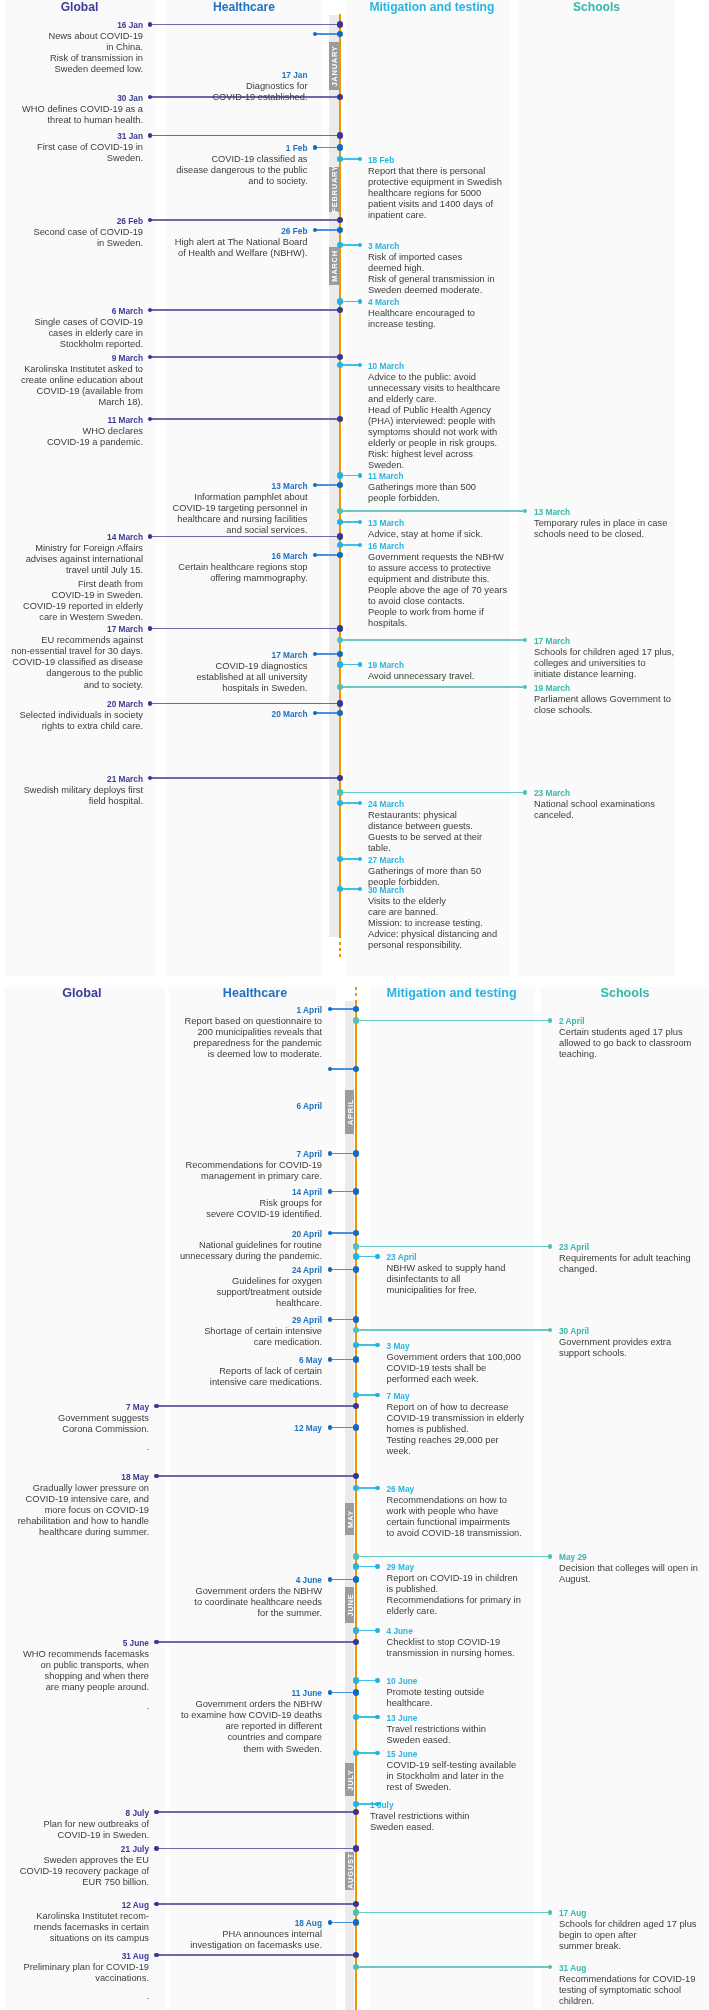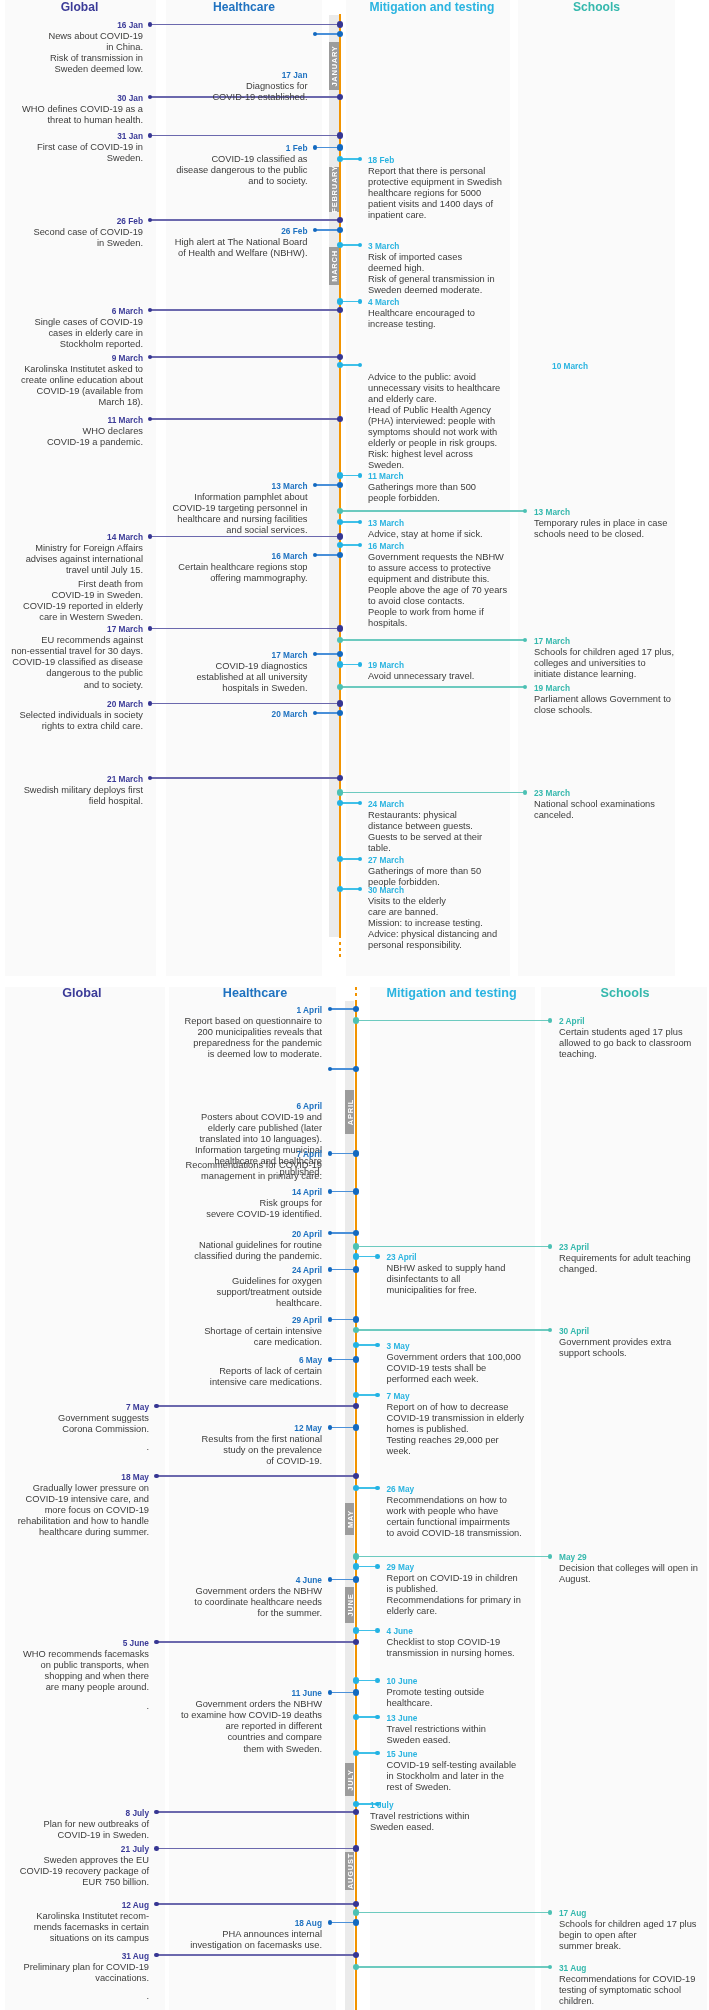--- a/index.html
+++ b/index.html
@@ -278,21 +278,21 @@
     <div class="dt" style="color:#2bb4e0;">4 March</div>
     <div class="bd">
       <div>Healthcare encouraged to</div>
       <div>increase testing.</div>
     </div>
   </div>
 <div class="conn" style="left:338.7px;width:21.30000000000001px;top:364.3px;background:#3fc0e8;"></div>
 <div class="axisdot" style="left:336.7px;top:361.7px;background:#23b2e3;"></div>
 <div class="smdot" style="left:357.7px;top:362.7px;background:#23b2e3;"></div>
 <div class="ev lt" style="left:368px;width:220px;top:360.6px;">
-    <div class="dt" style="color:#2bb4e0;text-align:right;">10 March</div>
+    <div class="dt" style="color:#2bb4e0;">10 March</div>
     <div class="bd">
       <div>Advice to the public: avoid</div>
       <div>unnecessary visits to healthcare</div>
       <div>and elderly care.</div>
       <div>Head of Public Health Agency</div>
       <div>(PHA) interviewed: people with</div>
       <div>symptoms should not work with</div>
       <div>elderly or people in risk groups.</div>
       <div>Risk: highest level across</div>
       <div>Sweden.</div>
@@ -535,28 +535,20 @@
       <div>200 municipalities reveals that</div>
       <div>preparedness for the pandemic</div>
       <div>is deemed low to moderate.</div>
     </div>
   </div>
 <div class="conn" style="left:330px;width:24.5px;top:1068.3px;background:#4a90d9;"></div>
 <div class="smdot" style="left:327.7px;top:1066.7px;background:#1369c0;"></div>
 <div class="axisdot" style="left:352.5px;top:1065.7px;background:#1369c0;"></div>
 <div class="ev rt" style="left:102px;width:220px;top:1064.6px;">
     <div class="dt" style="color:#1f72c0;margin-top:36px;">6 April</div>
-    <div class="bd">
-      <div>Posters about COVID-19 and</div>
-      <div>elderly care published (later</div>
-      <div>translated into 10 languages).</div>
-      <div>Information targeting municipal</div>
-      <div>healthcare and healthcare</div>
-      <div>published.</div>
-    </div>
   </div>
 <div class="conn" style="left:330px;width:24.5px;top:1152.8px;background:#4a90d9;"></div>
 <div class="smdot" style="left:327.7px;top:1151.2px;background:#1369c0;"></div>
 <div class="axisdot" style="left:352.5px;top:1150.2px;background:#1369c0;"></div>
 <div class="ev rt" style="left:102px;width:220px;top:1149.1px;">
     <div class="dt" style="color:#1f72c0;">7 April</div>
     <div class="bd">
       <div>Recommendations for COVID-19</div>
       <div>management in primary care.</div>
     </div>
@@ -571,21 +563,21 @@
       <div>severe COVID-19 identified.</div>
     </div>
   </div>
 <div class="conn" style="left:330px;width:24.5px;top:1232.3px;background:#4a90d9;"></div>
 <div class="smdot" style="left:327.7px;top:1230.7px;background:#1369c0;"></div>
 <div class="axisdot" style="left:352.5px;top:1229.7px;background:#1369c0;"></div>
 <div class="ev rt" style="left:102px;width:220px;top:1228.6px;">
     <div class="dt" style="color:#1f72c0;">20 April</div>
     <div class="bd">
       <div>National guidelines for routine</div>
-      <div>classified during the pandemic.</div>
+      <div>unnecessary during the pandemic.</div>
     </div>
   </div>
 <div class="conn" style="left:330px;width:24.5px;top:1268.8px;background:#4a90d9;"></div>
 <div class="smdot" style="left:327.7px;top:1267.2px;background:#1369c0;"></div>
 <div class="axisdot" style="left:352.5px;top:1266.2px;background:#1369c0;"></div>
 <div class="ev rt" style="left:102px;width:220px;top:1265.1px;">
     <div class="dt" style="color:#1f72c0;">24 April</div>
     <div class="bd">
       <div>Guidelines for oxygen</div>
       <div>support/treatment outside</div>
@@ -610,25 +602,20 @@
     <div class="bd">
       <div>Reports of lack of certain</div>
       <div>intensive care medications.</div>
     </div>
   </div>
 <div class="conn" style="left:330px;width:24.5px;top:1426.8px;background:#4a90d9;"></div>
 <div class="smdot" style="left:327.7px;top:1425.2px;background:#1369c0;"></div>
 <div class="axisdot" style="left:352.5px;top:1424.2px;background:#1369c0;"></div>
 <div class="ev rt" style="left:102px;width:220px;top:1423.1px;">
     <div class="dt" style="color:#1f72c0;">12 May</div>
-    <div class="bd">
-      <div>Results from the first national</div>
-      <div>study on the prevalence</div>
-      <div>of COVID-19.</div>
-    </div>
   </div>
 <div class="conn" style="left:330px;width:24.5px;top:1578.8px;background:#4a90d9;"></div>
 <div class="smdot" style="left:327.7px;top:1577.2px;background:#1369c0;"></div>
 <div class="axisdot" style="left:352.5px;top:1576.2px;background:#1369c0;"></div>
 <div class="ev rt" style="left:102px;width:220px;top:1575.1px;">
     <div class="dt" style="color:#1f72c0;">4 June</div>
     <div class="bd">
       <div>Government orders the NBHW</div>
       <div>to coordinate healthcare needs</div>
       <div>for the summer.</div>

